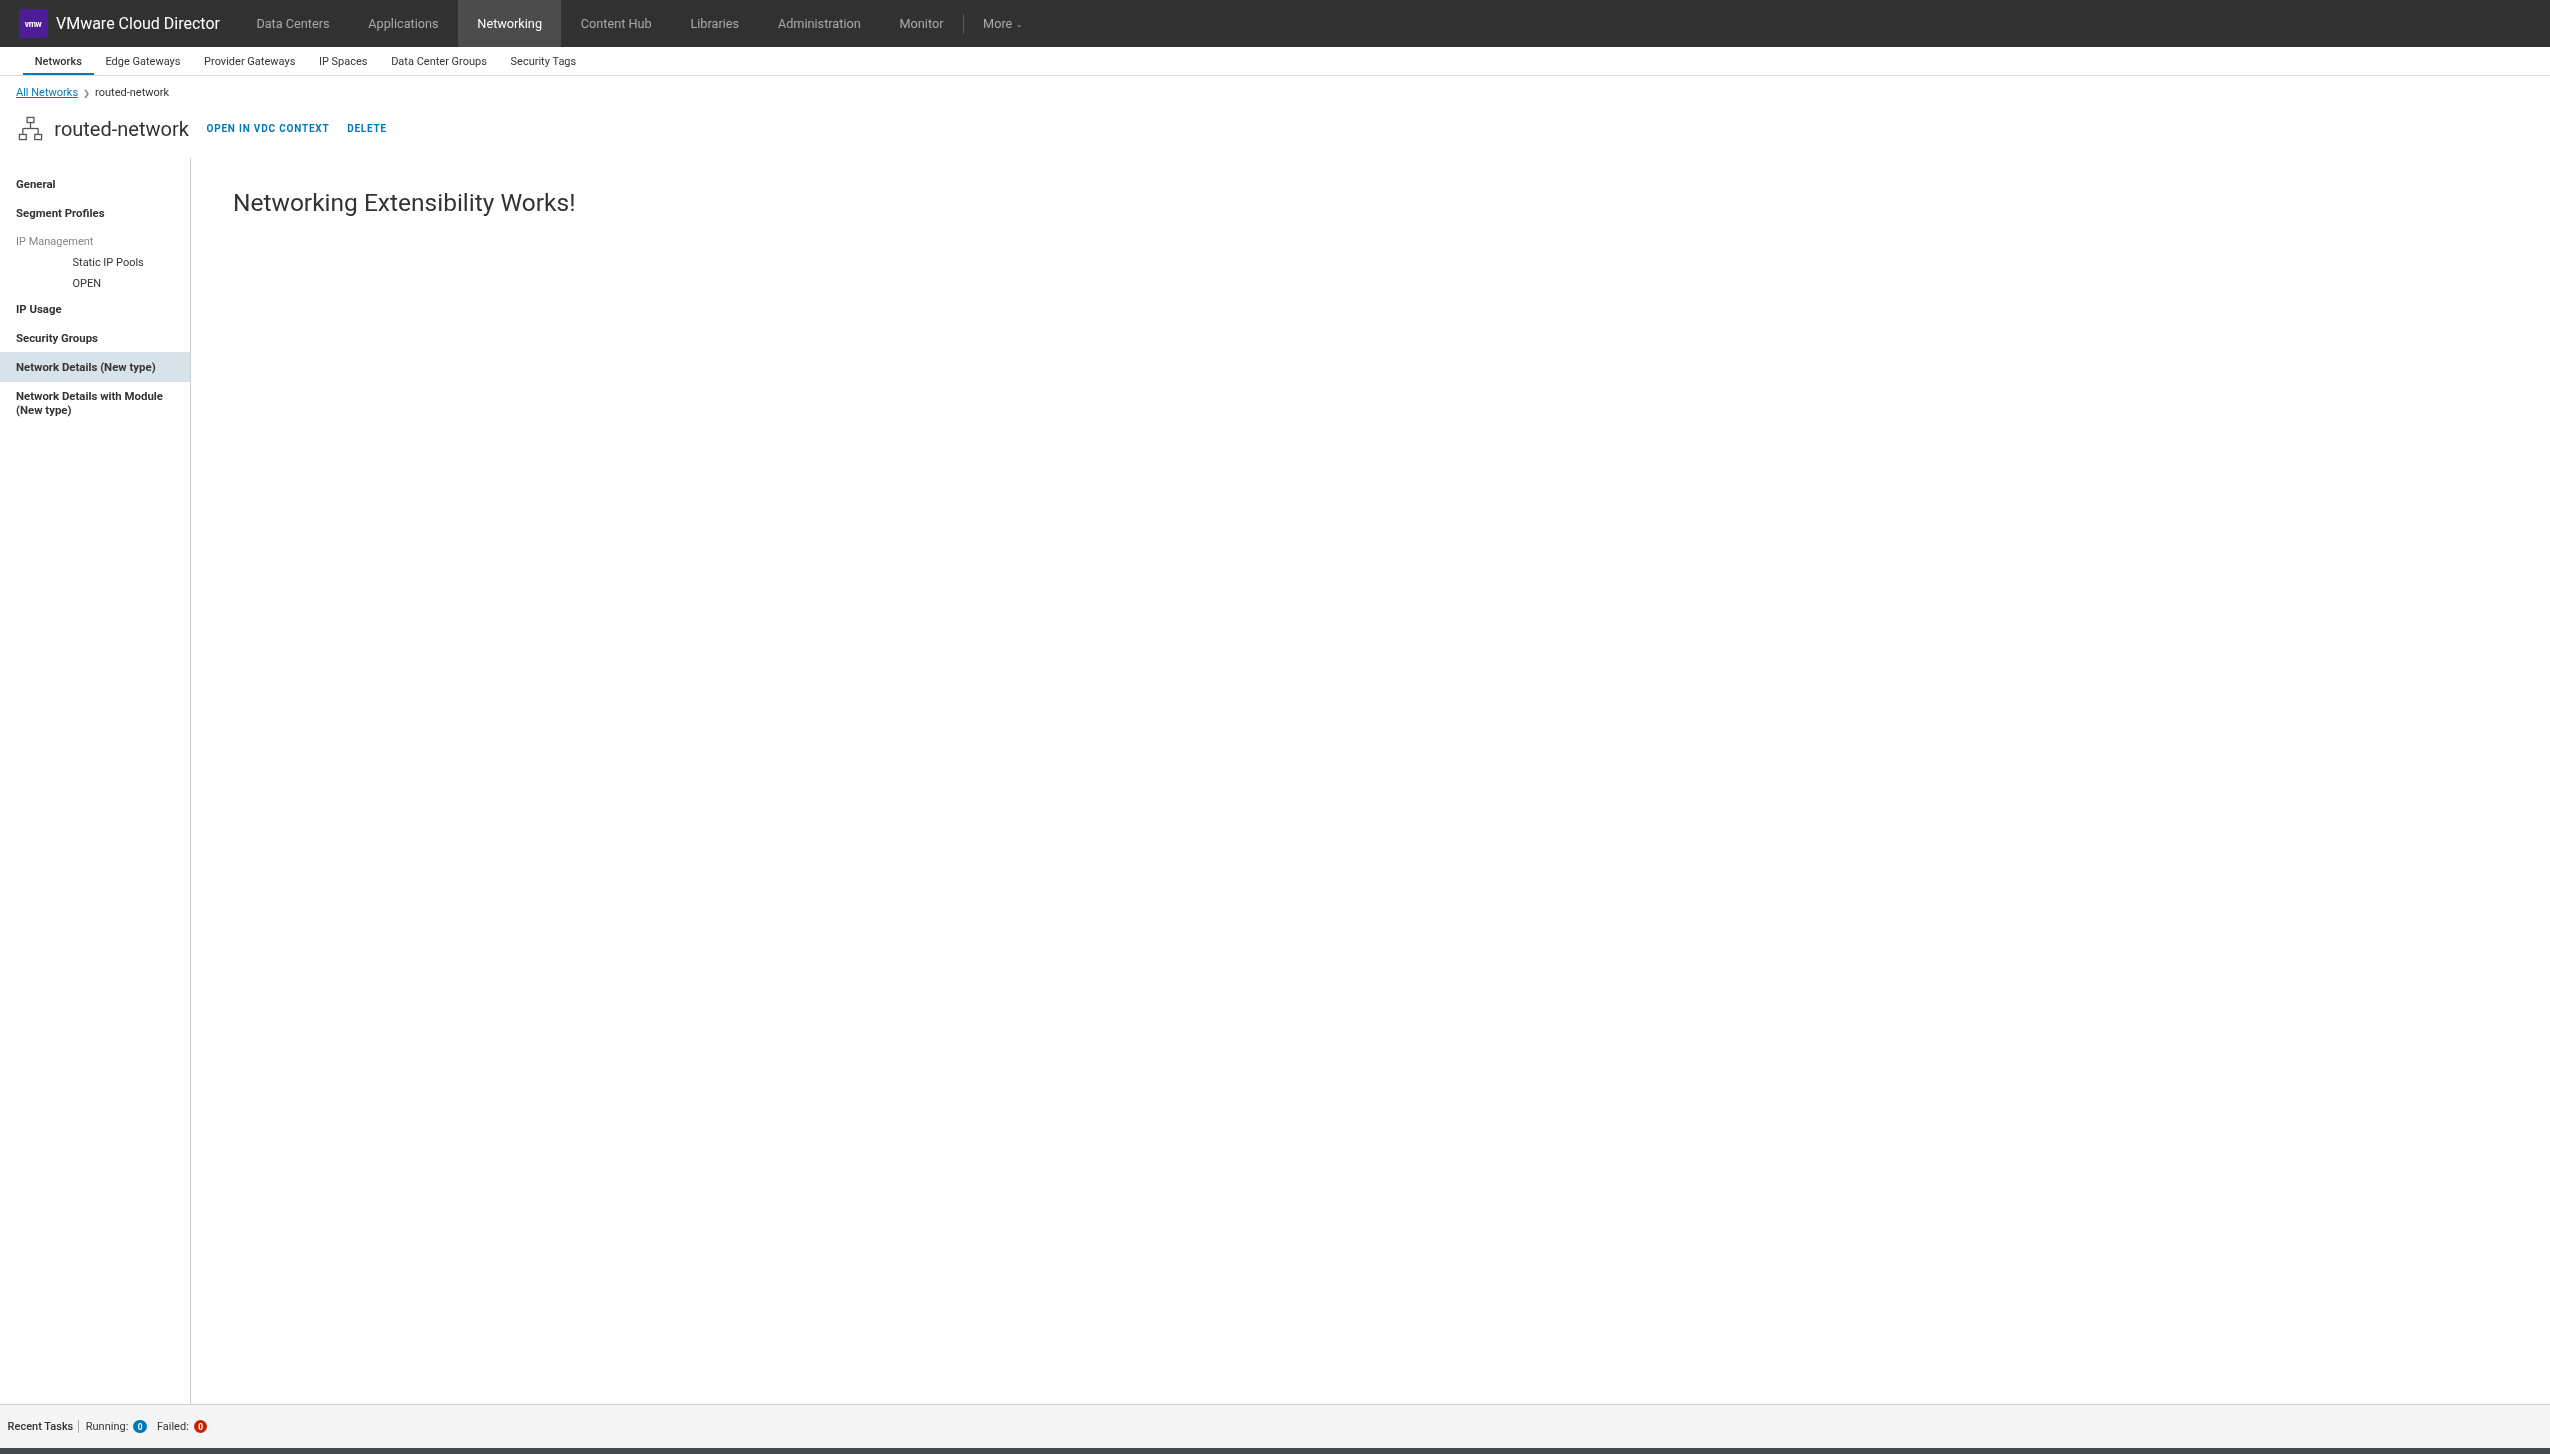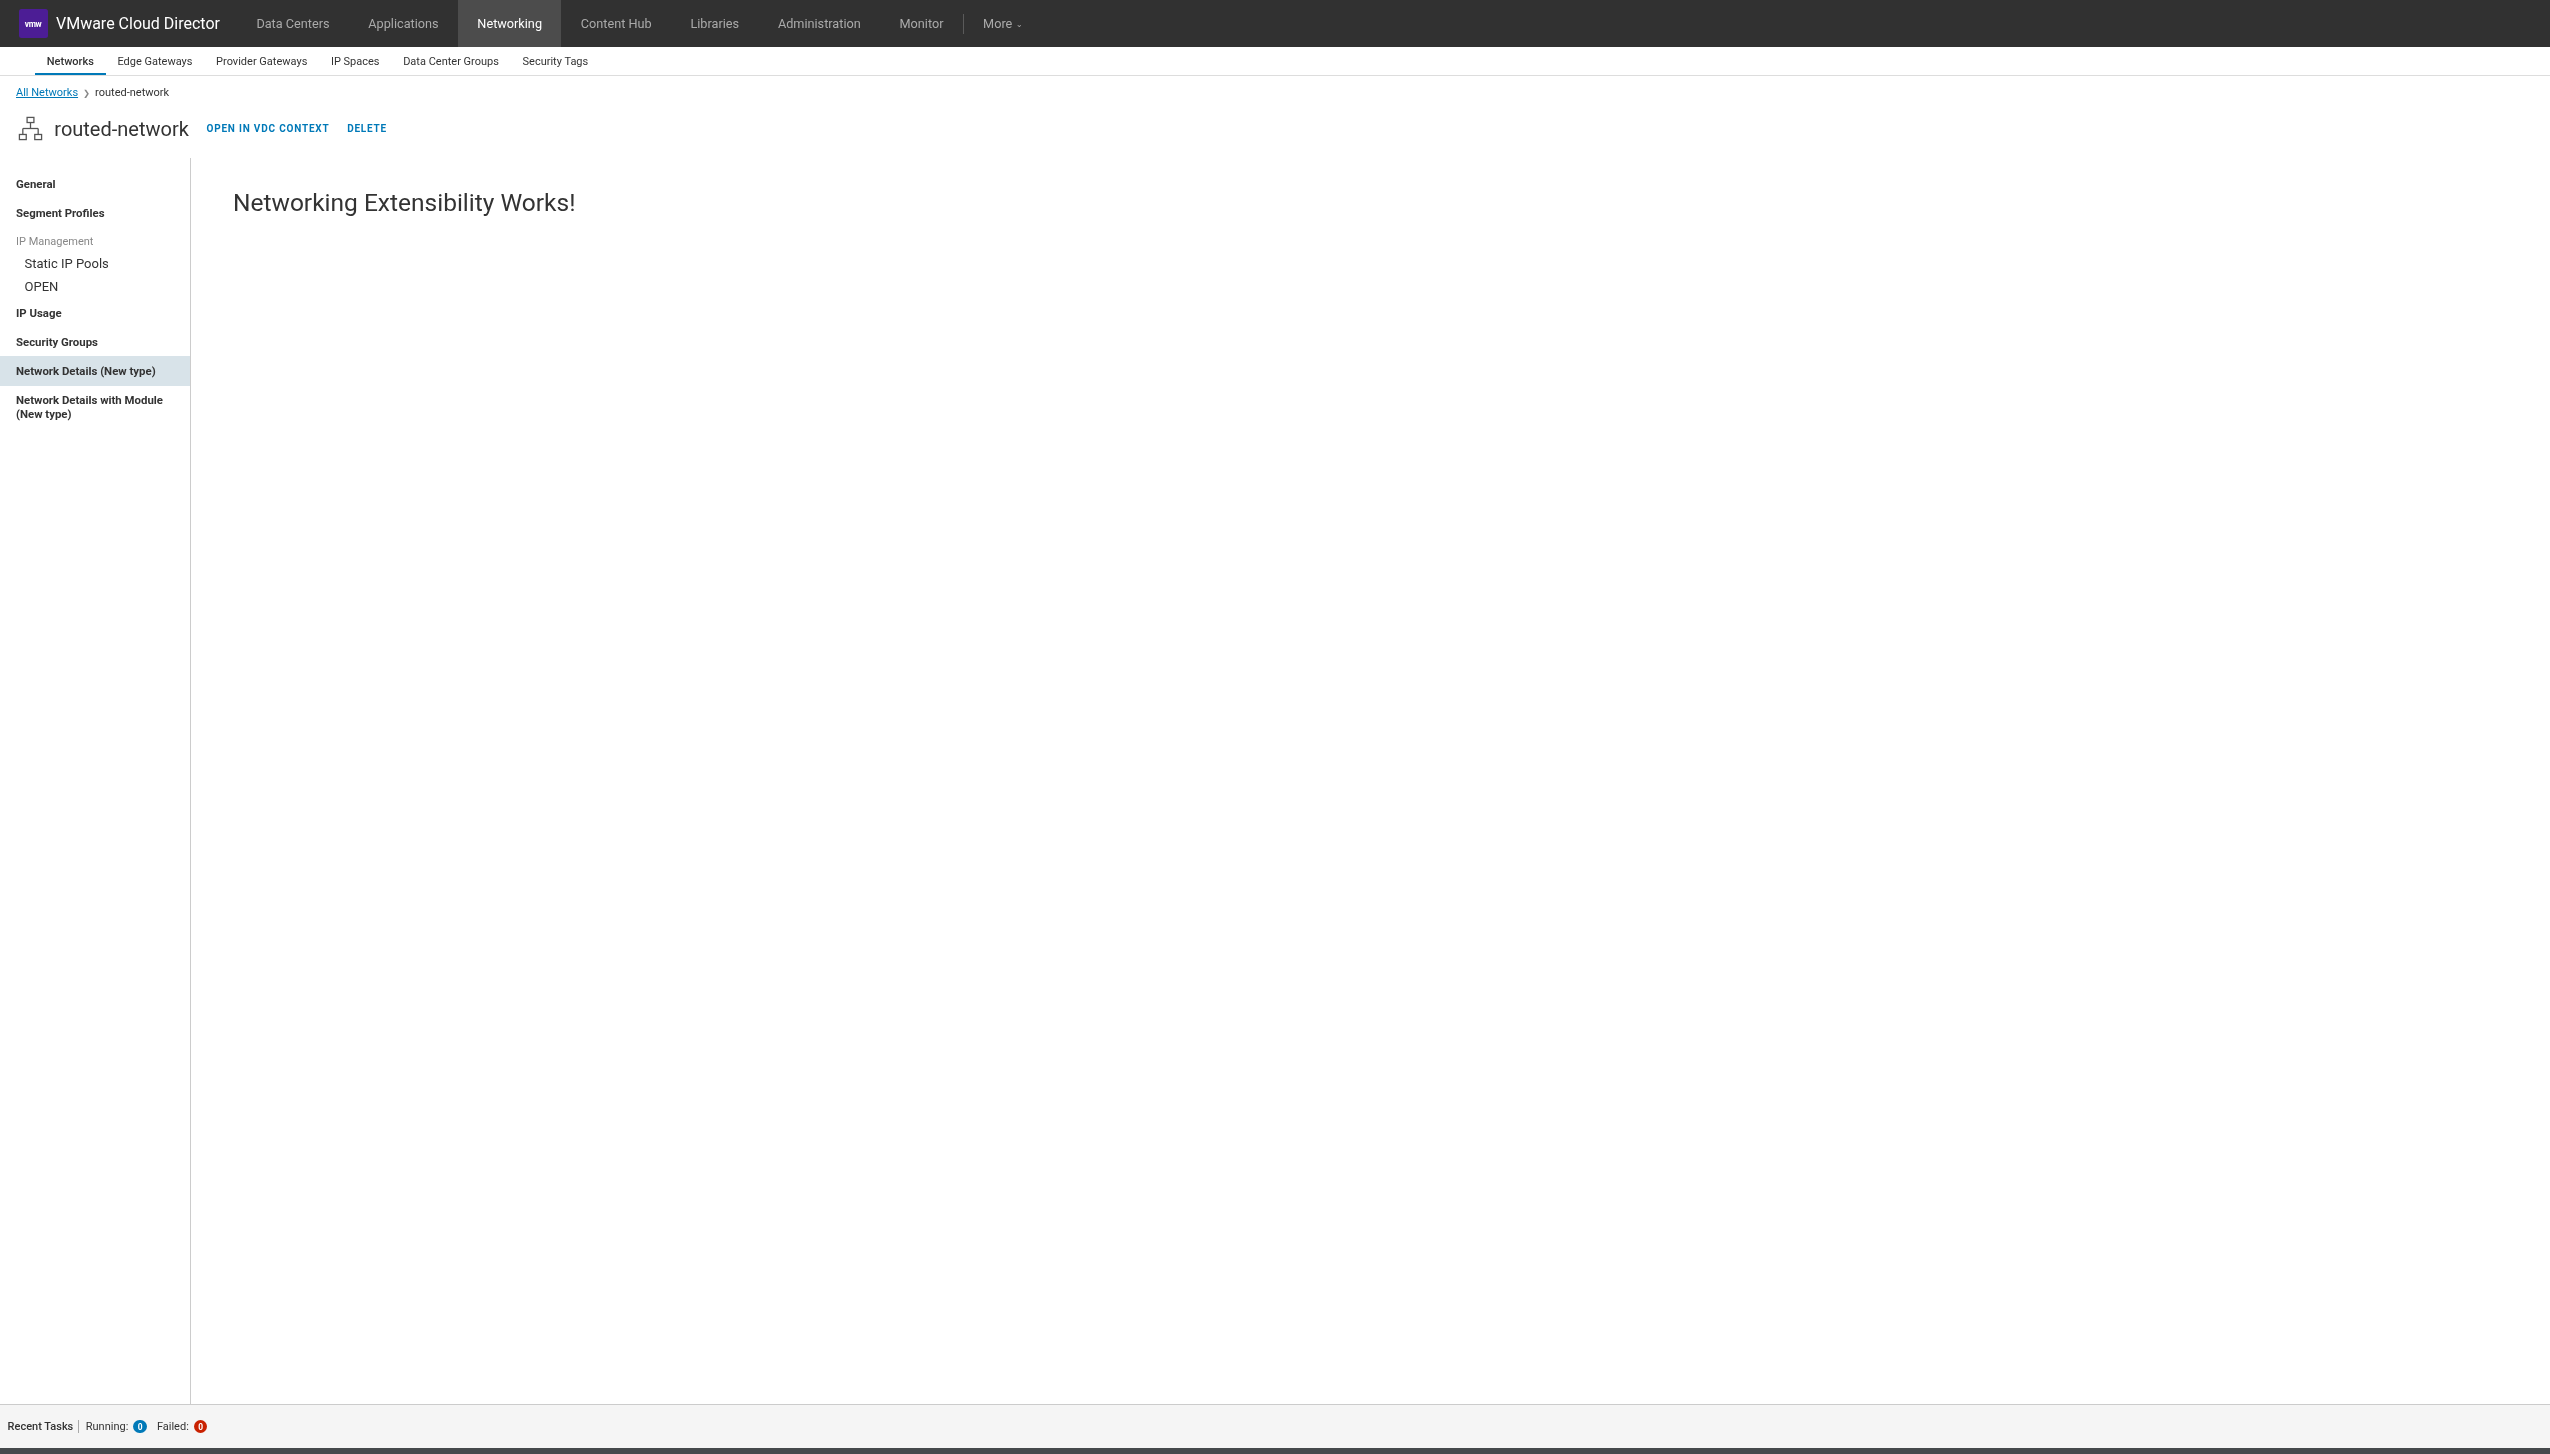--- a/index.html
+++ b/index.html
@@ -62,21 +62,21 @@
       background: #5a5a5a;
       align-self: center;
     }
     .chevron-down {
       margin-left: 3.4px;
       font-size: 8.4px;
     }
     .sub-nav {
       border-bottom: 0.8px solid #ddd;
       display: flex;
-      padding-left: 35px;
+      padding-left: 23px;
       height: 29px;
     }
     .sub-nav-item {
       color: #333;
       font-size: 11px;
       padding: 0 11.8px;
       height: 100%;
       display: flex;
       align-items: center;
       cursor: pointer;
@@ -156,23 +156,24 @@
       font-size: 11.4px;
       color: #333;
       cursor: pointer;
       font-weight: bold;
     }
     .sidebar-item.selected {
       background: #d8e3e9;
     }
     .sidebar-subitem {
       padding: 4.2px 0 4.2px 24.5px;
-      font-size: 13px;
-      color: #333;
-      cursor: pointer;
+      font-size: 11px;
+      color: #333;
+      cursor: pointer;
+      margin-left: 48px;
     }
     .sidebar-section-label {
       padding: 7.6px 0 3.4px 16px;
       font-size: 11px;
       color: #888;
     }
     .main-content {
       flex: 1;
       padding: 29.5px 42px;
     }

